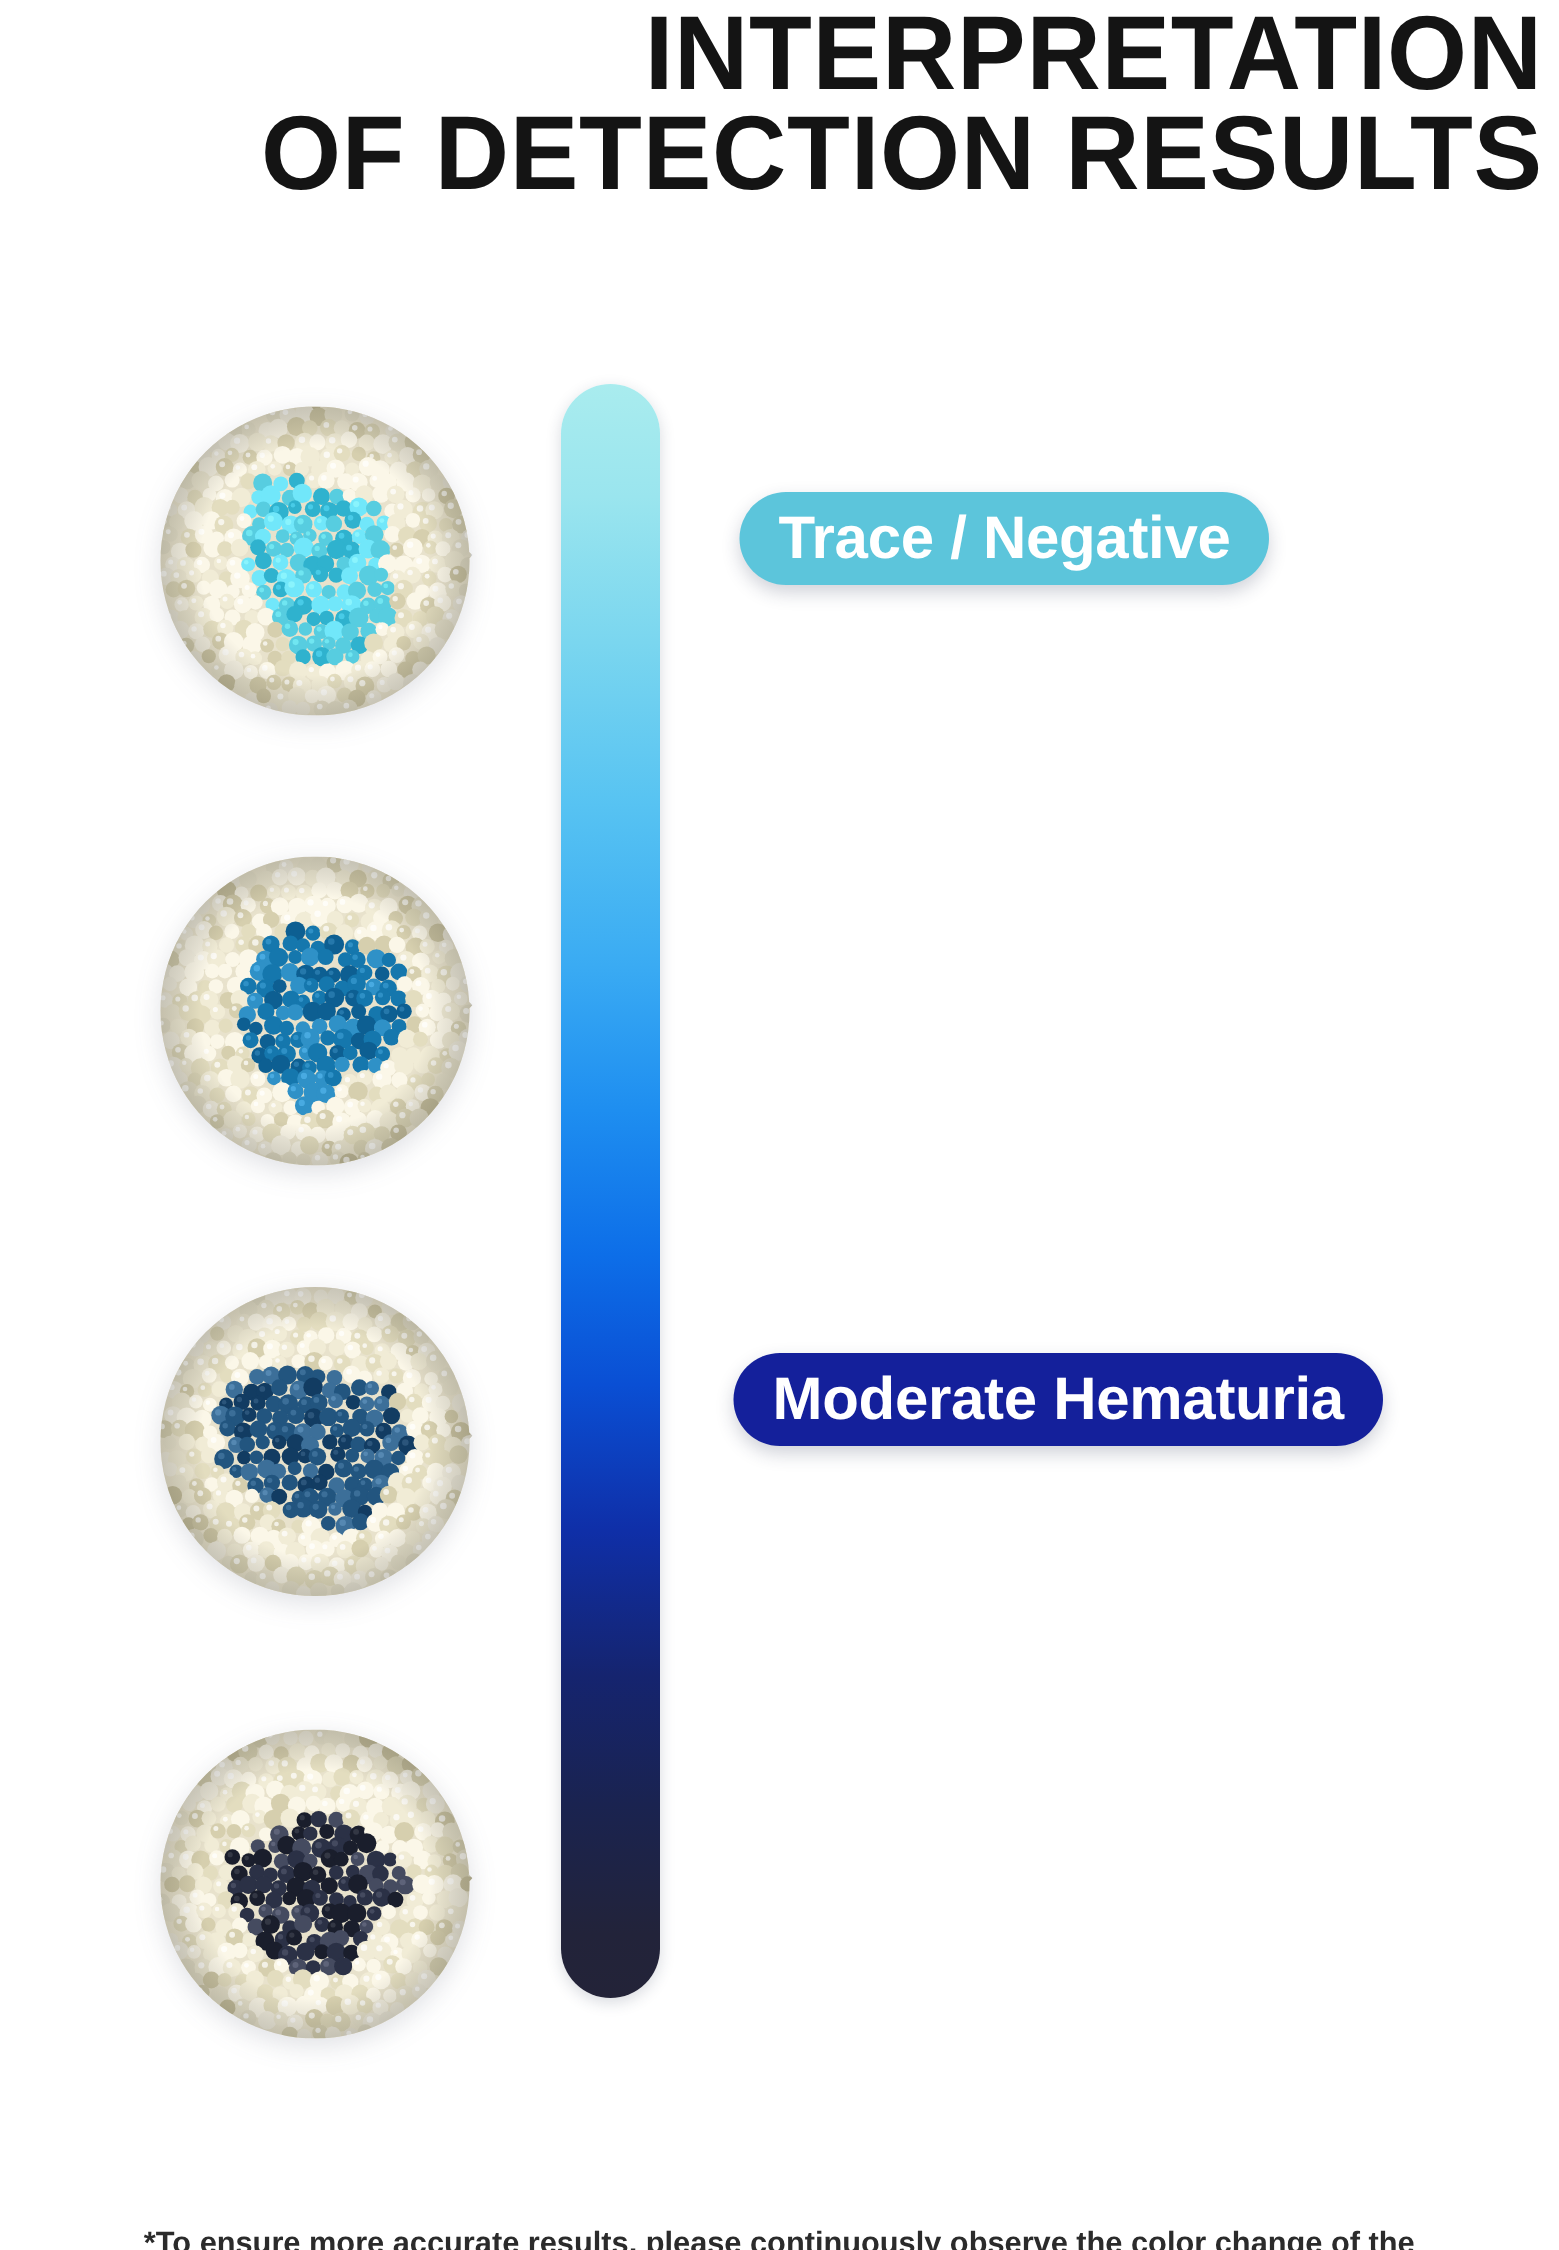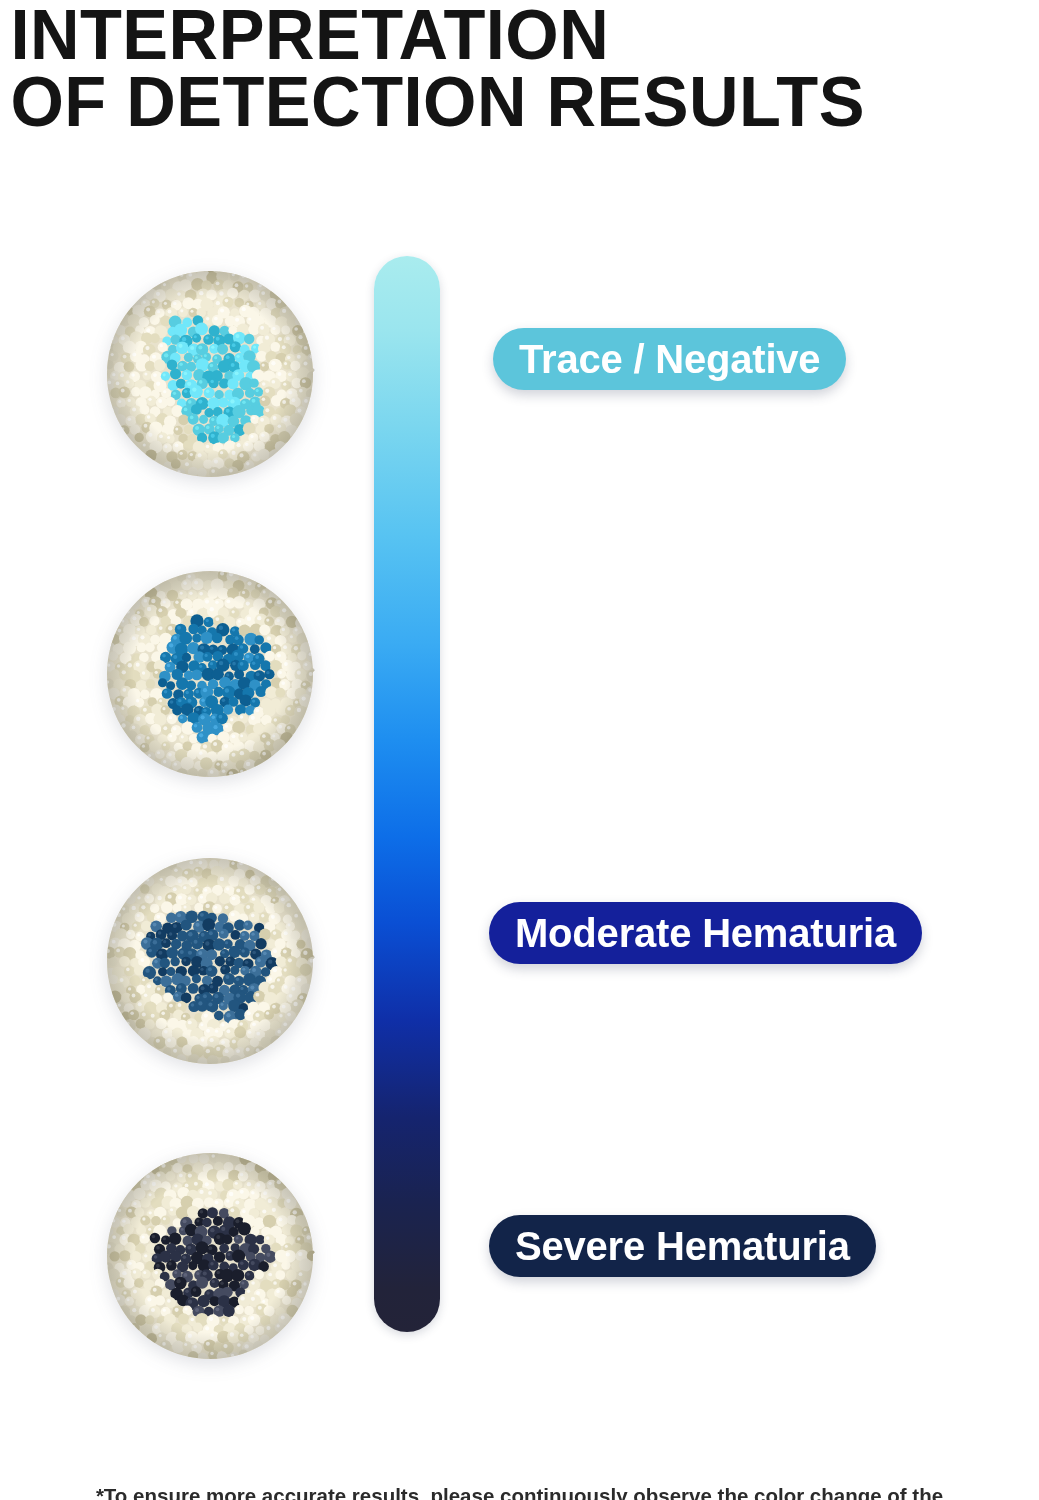--- a/index.html
+++ b/index.html
@@ -15,21 +15,21 @@
     font-family: "Liberation Sans", sans-serif;
     -webkit-font-smoothing: antialiased;
   }
 
   
   .title-block {
     position: absolute;
     top: 2px;
     left: 0;
     width: 1039px;
-    text-align: left;
+    text-align: right;
     color: #141414;
     font-family: "Liberation Sans", sans-serif;
     font-weight: 700;
     letter-spacing: 0.5px;
     line-height: 0.95;
   }
   .title-line {
     display: block;
     font-size: 72px;
     transform: scaleX(0.98);
@@ -2397,19 +2397,16 @@
         </g>
       </svg>
     </div>
 
   <div class="pill pill-0">
     <span>Trace / Negative</span>
   </div>
   <div class="pill pill-2">
     <span>Moderate Hematuria</span>
   </div>
-  <div class="pill pill-3">
-    <span>Severe Hematuria</span>
-  </div>
 
 </div>
 
 <div class="footnote">*To ensure more accurate results, please continuously observe the color change of the particles after the cat urinates multiple times.</div>
 
 </body></html>

